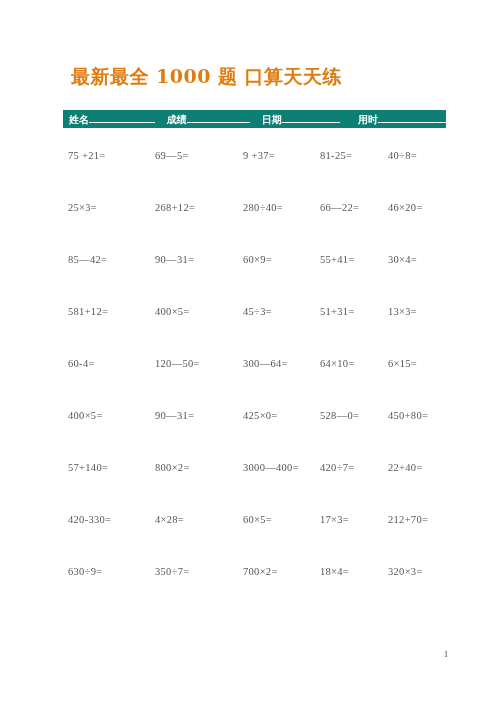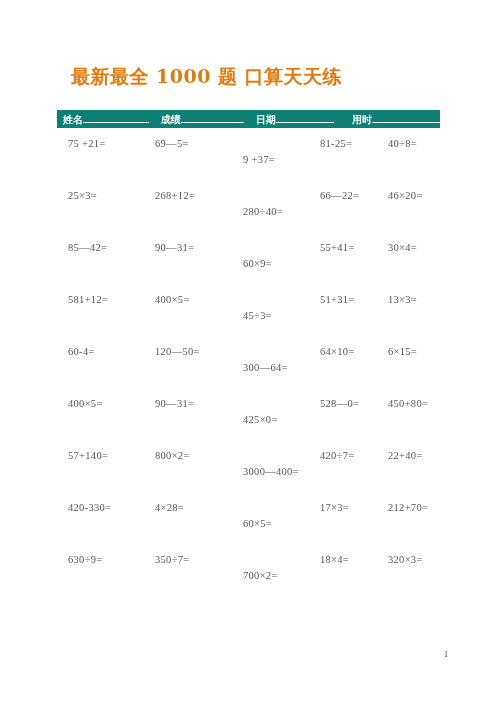--- a/index.html
+++ b/index.html
@@ -31,21 +31,21 @@
     font-weight: bold;
     font-size: 19px;
     letter-spacing: 0.5px;
     color: #E07B10;
     white-space: nowrap;
   }
   
   .info-band {
     position: absolute;
     top: 110px;
-    left: 57px;
+    left: 63px;
     width: 383px;
     height: 18px;
     background: #0E7F75;
     display: flex;
     align-items: center;
     box-sizing: border-box;
     padding-left: 6px;
   }
   .info-field {
     display: flex;
@@ -69,41 +69,41 @@
   .f-date  .info-rule { width: 58px; }
   .f-time  .info-rule { width: 68px; }
 
   .gap-a { width: 18px; }
   .gap-b { width: 18px; }
   .gap-c { width: 28px; }
 
   
   .grid {
     position: absolute;
-    top: 137px;
+    top: 149px;
     left: 0;
     width: 496px;
   }
   .prow {
     position: relative;
     height: 52px;
   }
   .cell {
     position: absolute;
     top: 0;
     font-family: "Liberation Serif", "DejaVu Serif", serif;
     font-size: 10.5px;
     color: #565656;
     white-space: nowrap;
     line-height: 14px;
     letter-spacing: 0.3px;
   }
   .c0 { left: 68px; }
   .c1 { left: 155px; }
-  .c2 { left: 243px; margin-top: 16px; }
+  .c2 { left: 243px; }
   .c3 { left: 320px; }
   .c4 { left: 388px; }
 
   
   .page-number {
     position: absolute;
     top: 650px;
     left: 0;
     width: 496px;
     text-align: right;

